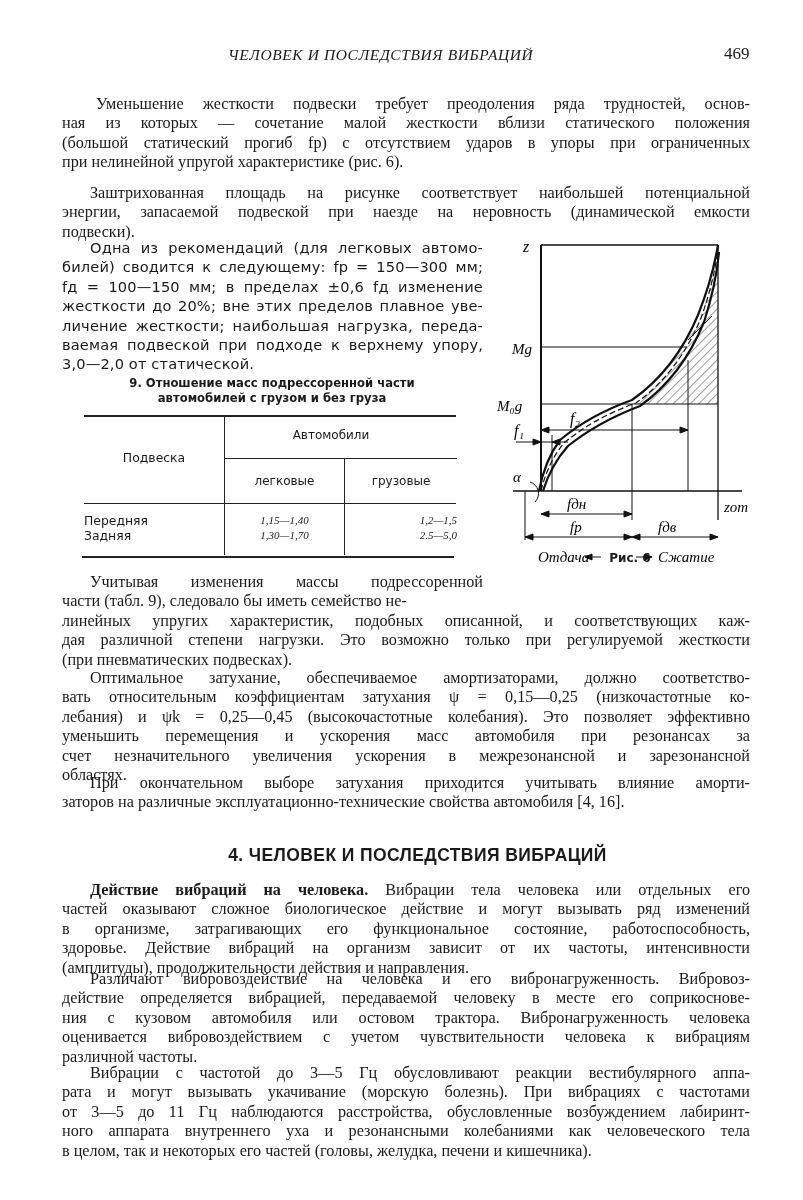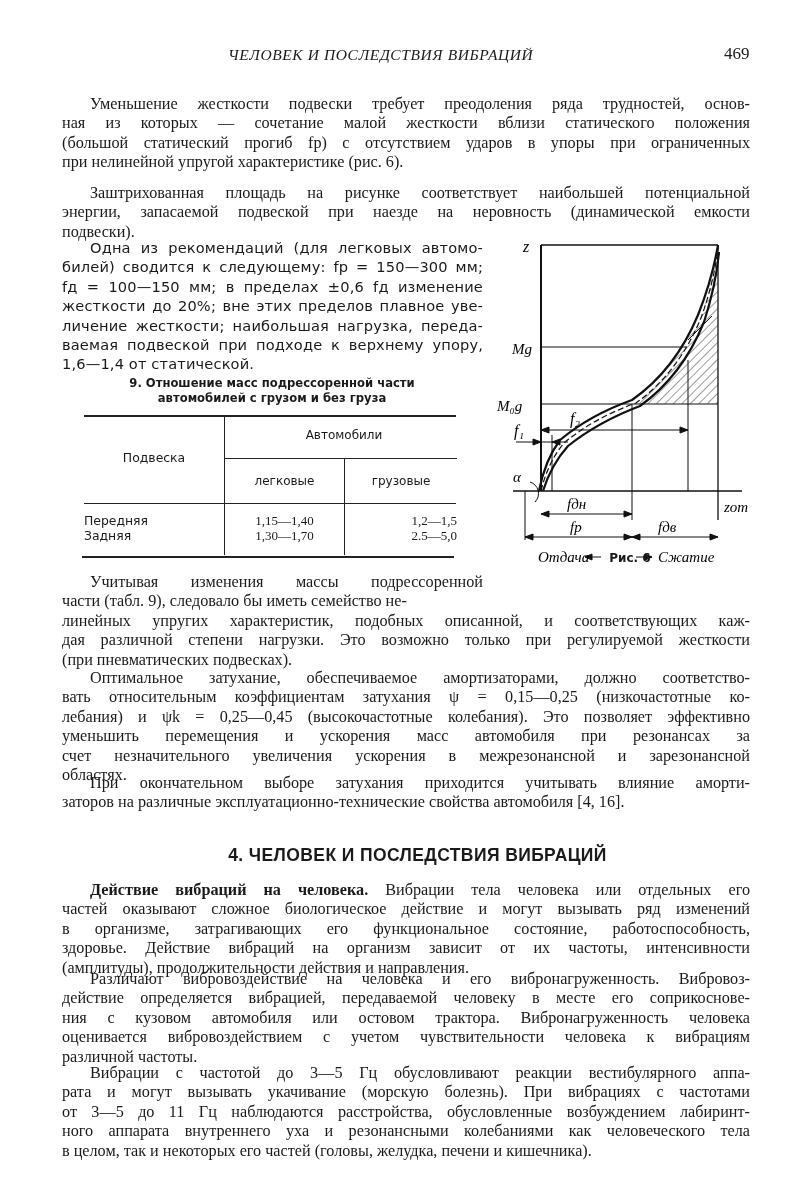--- a/index.html
+++ b/index.html
@@ -5,25 +5,25 @@
   html, body { margin:0; padding:0; background:#ffffff; }
   body { width:803px; height:1200px; position:relative; overflow:hidden;
          font-family:"Liberation Serif","DejaVu Serif",serif; color:#1a1a1a; }
   .abs { position:absolute; }
   .header { top:44px; left:0; width:763px; height:24px; }
   .running-title { position:absolute; left:228px; top:2px; font-style:italic; font-size:15.5px; letter-spacing:0.6px; }
   .page-num { position:absolute; left:724px; top:0px; font-size:17px; }
   .txt { font-size:16.2px; line-height:19.4px; text-align:justify; }
   .line { display:block; white-space:nowrap; text-align:justify; text-align-last:justify; }
   .line.last { text-align-last:left; }
-  .indent { padding-left:28px; }
+  .indent { padding-left:28px;margin-left:6px; }
   .sans { font-family:"DejaVu Sans","Liberation Sans",sans-serif; font-size:14.6px; line-height:19.4px; letter-spacing:0.15px; }
   .table-caption { font-family:"DejaVu Sans",sans-serif; font-weight:bold; font-size:11.6px; text-align:center; line-height:15px; }
   .tbl-text { font-family:"DejaVu Sans",sans-serif; font-size:12.4px; }
-  .tbl-num { font-family:"Liberation Serif",serif; font-size:13px; line-height:15px; }
+  .tbl-num { font-family:"Liberation Serif",serif; font-size:11px; line-height:15px;font-style:italic; }
   .hr { position:absolute; background:#222; }
   .section-heading { font-family:"Liberation Sans","DejaVu Sans",sans-serif; font-weight:bold; font-size:17.5px; letter-spacing:0.4px;padding-left:16px; }
   .fig-caption { font-family:"DejaVu Sans",sans-serif; font-weight:bold; font-size:12px; }
   svg text { font-family:"Liberation Serif",serif; font-style:italic; }
 </style>
 </head>
 <body>
 
 <div class="abs header">
   <span class="running-title">ЧЕЛОВЕК И ПОСЛЕДСТВИЯ ВИБРАЦИЙ</span>
@@ -49,37 +49,37 @@
 
 <div class="abs sans" style="left:90px; top:238px; width:393px;">
   <span class="line">Одна из рекомендаций (для легковых автомо-</span>
 </div>
 <div class="abs sans" style="left:62px; top:257.4px; width:421px;">
   <span class="line">билей) сводится к следующему: fр = 150—300 мм;</span>
   <span class="line">fд = 100—150 мм; в пределах ±0,6 fд изменение</span>
   <span class="line">жесткости до 20%; вне этих пределов плавное уве-</span>
   <span class="line">личение жесткости; наибольшая нагрузка, переда-</span>
   <span class="line">ваемая подвеской при подходе к верхнему упору,</span>
-  <span class="line last">1,6—1,4 от статической.</span>
+  <span class="line last">3,0—2,0 от статической.</span>
 </div>
 
 <div class="abs table-caption" style="left:62px; top:376px; width:420px;">
   <div>9. Отношение масс подрессоренной части</div>
   <div>автомобилей с грузом и без груза</div>
 </div>
 <div class="abs" style="left:62px; top:410px; width:420px; height:150px;">
   <div class="hr" style="left:22px; top:5px; width:372px; height:2px;"></div>
   <div class="hr" style="left:162px; top:7px; width:1px; height:138px;"></div>
   <div class="hr" style="left:163px; top:48px; width:232px; height:1px;"></div>
   <div class="hr" style="left:282px; top:49px; width:1px; height:96px;"></div>
   <div class="hr" style="left:22px; top:93px; width:372px; height:1px;"></div>
   <div class="hr" style="left:20px; top:146px; width:372px; height:2px;"></div>
 
   <div class="abs tbl-text" style="left:22px; top:40px; width:140px; text-align:center;">Подвеска</div>
-  <div class="abs tbl-text" style="left:166px; top:18px; width:232px; text-align:center; font-size:12px;">Автомобили</div>
+  <div class="abs tbl-text" style="left:153px; top:18px; width:232px; text-align:center; font-size:12px;">Автомобили</div>
   <div class="abs tbl-text" style="left:163px; top:64px; width:119px; text-align:center; font-size:12px;">легковые</div>
   <div class="abs tbl-text" style="left:283px; top:64px; width:112px; text-align:center; font-size:12px;">грузовые</div>
 
   <div class="abs tbl-text" style="left:22px; top:103px; line-height:15px;">
     <div>Передняя</div>
     <div>Задняя</div>
   </div>
   <div class="abs tbl-num" style="left:163px; top:103px; width:119px; text-align:center;">
     <div>1,15—1,40</div>
     <div>1,30—1,70</div>

